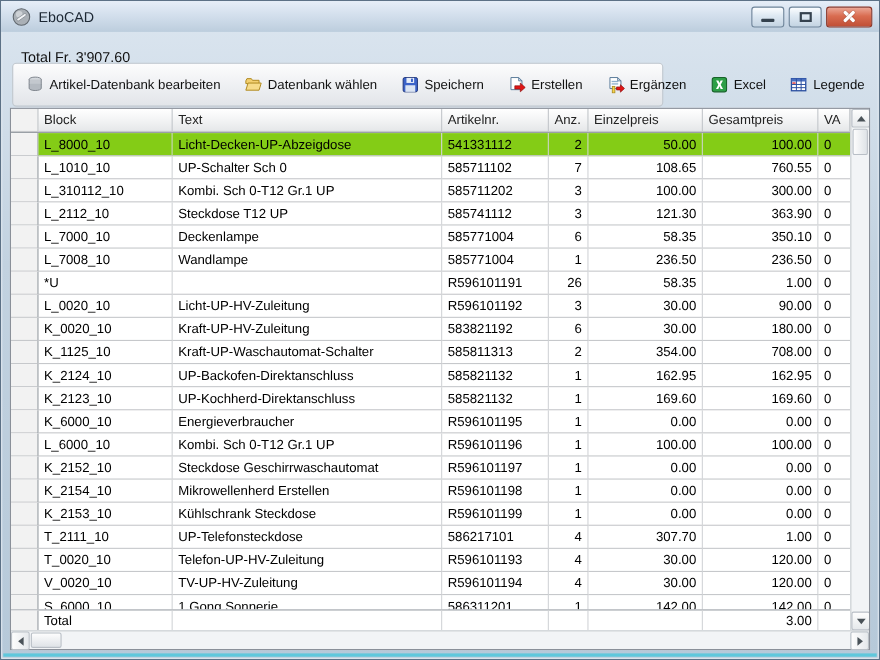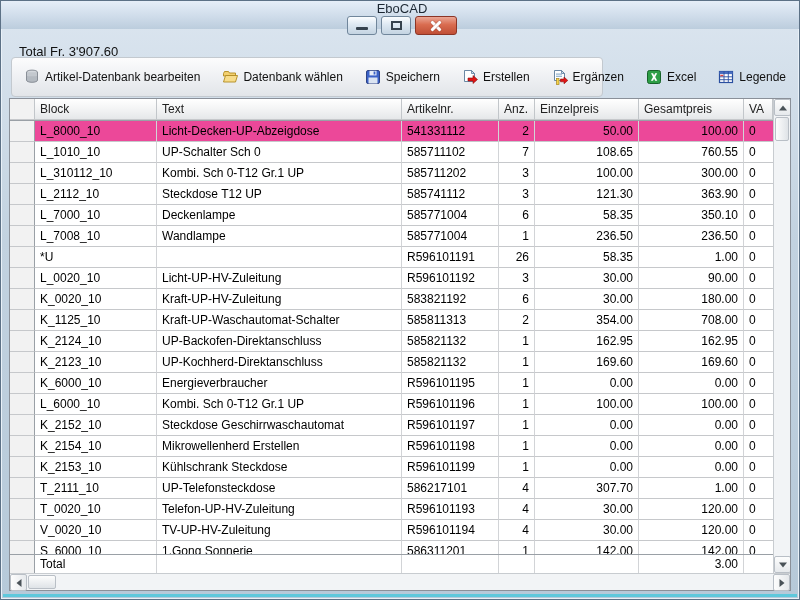--- a/index.html
+++ b/index.html
@@ -9,21 +9,21 @@
     background:linear-gradient(180deg,#dce6f0 0%,#c2d2e0 40%,#b6c9d9 100%);
     border:1px solid #5c7186;
     box-shadow:inset 0 0 0 1px #e9f1f8;
     overflow:hidden;
   }
   .window::after { content:""; position:absolute; left:2px; right:2px; bottom:2px; height:3px; background:#49c8dc; opacity:.8; }
 
   
   .titlebar { position:absolute; top:0; left:0; right:0; height:28px;
     background:linear-gradient(180deg,#e6eef8 0%,#cfdcea 55%,#bccddd 100%);
-    display:flex; align-items:center; padding:0 6px 0 10px;flex-direction:column; }
+    display:flex; align-items:center; padding:0 6px 0 10px; }
   .app-icon { width:17px; height:17px; margin-right:7px; }
   .title-text { font-size:13px; color:#1c2733; flex:1; }
   .winbtns { display:flex; gap:4px; align-items:center; }
   .wbtn { width:30px; height:19px; border:1px solid #70869b; border-radius:3px;
     background:linear-gradient(180deg,#fbfdff 0%,#dde8f2 45%,#c4d4e2 100%);
     position:relative; cursor:default; }
   .wbtn.close { width:42px; border-color:#8c3526;
     background:linear-gradient(180deg,#eba796 0%,#d96c50 45%,#c04f36 100%); }
   .glyph-min { position:absolute; left:8px; right:8px; bottom:4px; height:3px; background:#35424e; border-radius:1px; }
   .glyph-max { position:absolute; left:9px; top:4px; width:11px; height:9px; border:2px solid #35424e; background:transparent; }
@@ -56,21 +56,21 @@
   .table-main { flex:1; display:flex; overflow:hidden; }
   .grid { flex:1; display:flex; flex-direction:column; overflow:hidden; background:#fff; }
 
   .thead { display:flex; height:22px; flex:0 0 22px;
     background:linear-gradient(180deg,#ffffff 0%,#f1f2f3 55%,#e4e6e8 100%);
     border-bottom:1px solid #9aa0a6; }
   .thead .cell { font-size:12px; color:#222; display:flex; align-items:center;
     border-right:1px solid #c2c6ca; padding:0 5px; }
   .rows { flex:1; overflow:hidden; }
   .trow { display:flex; height:21px; background:#fff; }
-  .trow.selected .cell { background:#ec4899; }
+  .trow.selected .cell { background:#84cc16; }
   .cell { font-size:12px; color:#000; display:flex; align-items:center;
     border-right:1px solid #d2d4d7; border-bottom:1px solid #c6c8cb;
     padding:0 5px; overflow:hidden; white-space:nowrap; }
   .cell.num { justify-content:flex-end; }
   .selcell { background:#f2f2f2 !important; border-right:1px solid #9aa0a6; }
   .c-sel   { width:25px;  flex:0 0 25px; }
   .c-block { width:122px; flex:0 0 122px; }
   .c-text  { width:245px; flex:0 0 245px; }
   .c-artnr { width:97px;  flex:0 0 97px; }
   .c-anz   { width:36px;  flex:0 0 36px; }

